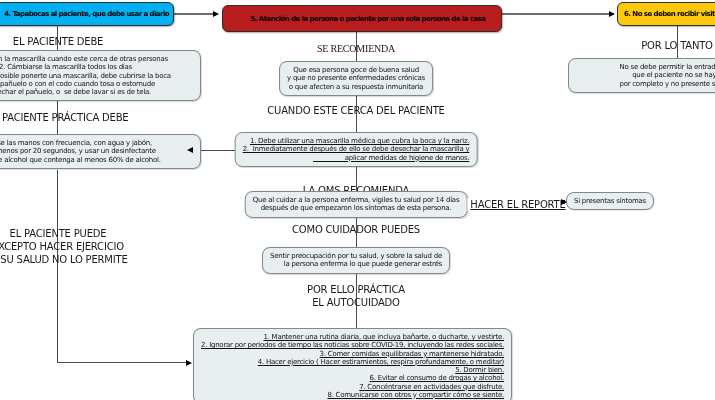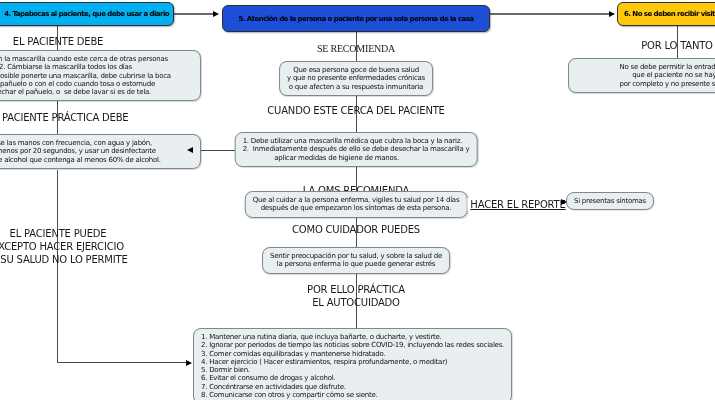--- a/index.html
+++ b/index.html
@@ -7,28 +7,28 @@
     width:715px;height:400px;position:relative;overflow:hidden;background:#ffffff;
     font-family:"DejaVu Sans","Liberation Sans",sans-serif;color:#111;
   }
   .node{
     position:absolute;display:flex;align-items:center;
     border:1.4px solid #2f2f2f;border-radius:6px;
     font-size:7px;font-weight:bold;letter-spacing:-0.55px;white-space:pre;
     box-shadow:1px 1px 1.5px rgba(0,0,0,0.3);z-index:4;color:#000;
   }
   .node-blue{background:#00B0F0;justify-content:flex-end;padding-right:4px;}
-  .node-gray{background:#1d4ed8;justify-content:center;}
+  .node-gray{background:#b91c1c;justify-content:center;padding-left:12px;}
   .node-yellow{background:#FFC80A;justify-content:flex-start;padding-left:6px;}
   .cbox{
     position:absolute;background:#E9EFF1;border:1px solid #7b8a8c;border-radius:8px;
     font-size:7px;letter-spacing:-0.25px;line-height:1.18;padding:4px 7px;
     white-space:pre;text-align:center;z-index:3;box-shadow:0.5px 0.5px 1px rgba(0,0,0,0.15);
   }
-  .cbox.left-align{text-align:left;}
+  .cbox.left-align{text-align:right;text-decoration:underline;}
   .center-col{transform:translateX(-50%);}
   .elabel{
     position:absolute;font-size:10px;letter-spacing:-0.2px;color:#1a1a1a;
     text-align:center;white-space:pre;line-height:1.3;z-index:2;
   }
   .elabel.on-line{background:#ffffff;padding:0 3px;z-index:3;}
   .vline{position:absolute;width:1px;background:#4a4a4a;z-index:1;}
   .hline{position:absolute;height:1px;background:#4a4a4a;z-index:1;}
   .hline.thick{height:2px;background:#6b6b6b;}
   .arrow-r{position:absolute;width:0;height:0;border-top:3.5px solid transparent;
@@ -102,21 +102,21 @@
 
   <div class="hline" style="left:486px;top:202px;width:80px;"></div>
   <div class="elabel on-line" style="left:518px;top:198px;transform:translateX(-50%);text-decoration:underline;">HACER EL REPORTE</div>
   <div class="arrow-r" style="left:561px;top:198.5px;"></div>
 
   <div class="cbox" style="left:566px;top:192px;">Si presentas síntomas</div>
 
   <div class="vline" style="left:356px;top:216px;height:32px;"></div>
   <div class="elabel" style="left:356px;top:223px;transform:translateX(-50%);text-align:center;">COMO CUIDADOR PUEDES</div>
 
-  <div class="cbox center-col" style="left:356px;top:247px;">Sentir preocupación por tu salud, y sobre la salud de
+  <div class="cbox center-col" style="left:356px;top:247px;text-align:right;">Sentir preocupación por tu salud, y sobre la salud de
 la persona enferma lo que puede generar estrés</div>
 
   <div class="vline" style="left:356px;top:272px;height:56px;"></div>
   <div class="elabel" style="left:356px;top:283px;transform:translateX(-50%);">POR ELLO PRÁCTICA
 EL AUTOCUIDADO</div>
 
   <div class="cbox left-align" style="left:193px;top:328px;">1. Mantener una rutina diaria, que incluya bañarte, o ducharte, y vestirte.
 2. Ignorar por periodos de tiempo las noticias sobre COVID-19, incluyendo las redes sociales.
 3. Comer comidas equilibradas y mantenerse hidratado.
 4. Hacer ejercicio ( Hacer estiramientos, respira profundamente, o meditar)

